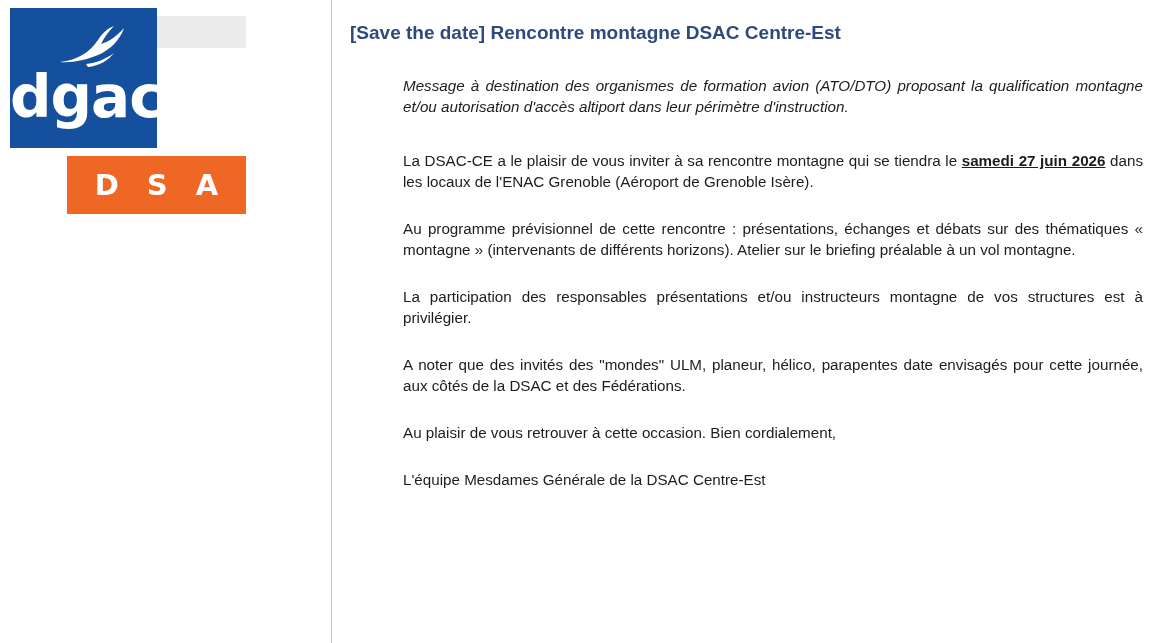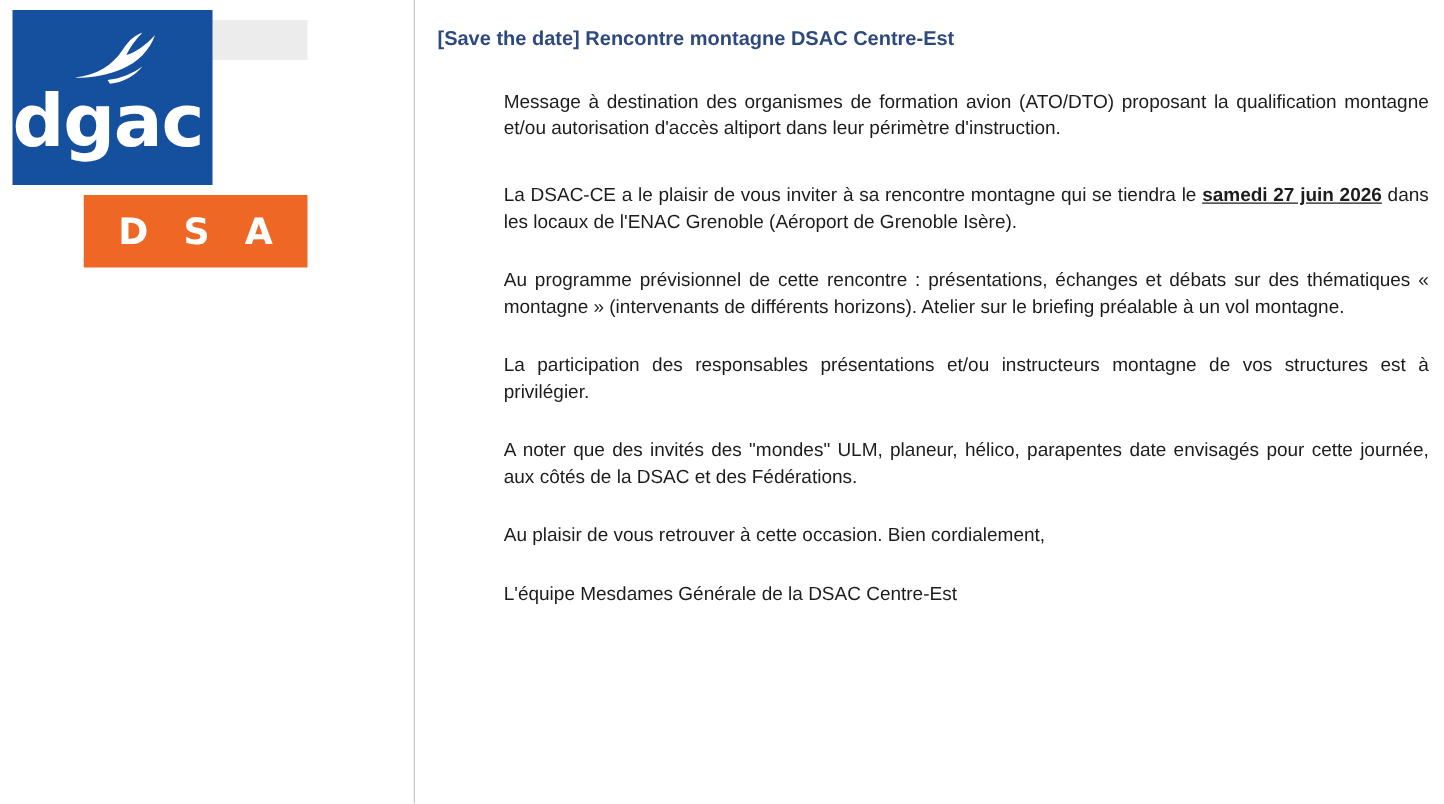--- a/index.html
+++ b/index.html
@@ -30,21 +30,21 @@
     box-sizing: border-box;
   }
   .logo-block {
     position: absolute;
     left: 10px;
     top: 8px;
     width: 236px;
   }
   .dgac-box {
     position: relative;
-    width: 160px;
+    width: 147px;
     height: 140px;
     background: #15509e;
     overflow: hidden;
   }
   .dgac-shadow {
     position: absolute;
     left: 147px;
     top: 8px;
     width: 89px;
     height: 32px;
@@ -91,41 +91,42 @@
   }
 
   
   .content-col {
     flex: 1 1 auto;
     padding: 22px 10px 0 18px;
     box-sizing: border-box;
   }
   .doc-title {
     font-family: "Liberation Sans", sans-serif;
-    font-size: 16px;
+    font-size: 19px;
     font-weight: bold;
     color: #2e4a7d;
     margin: 0 0 30px 0;
     line-height: 1.2;
   }
   .body-wrap {
     padding-left: 53px;
     padding-right: 2px;
   }
   p.para {
     margin: 0 0 26px 0;
     font-size: 15.2px;
     line-height: 21px;
     text-align: justify;
     color: #1d1d1d;
   }
   p.para:last-child {
     margin-bottom: 0;
   }
   p.intro {
+    font-style: italic;
     margin-bottom: 33px;
   }
   .salut {
     margin-bottom: 28px;
   }
   b.bold {
     font-weight: bold;
     text-decoration: underline;
   }
 </style>

